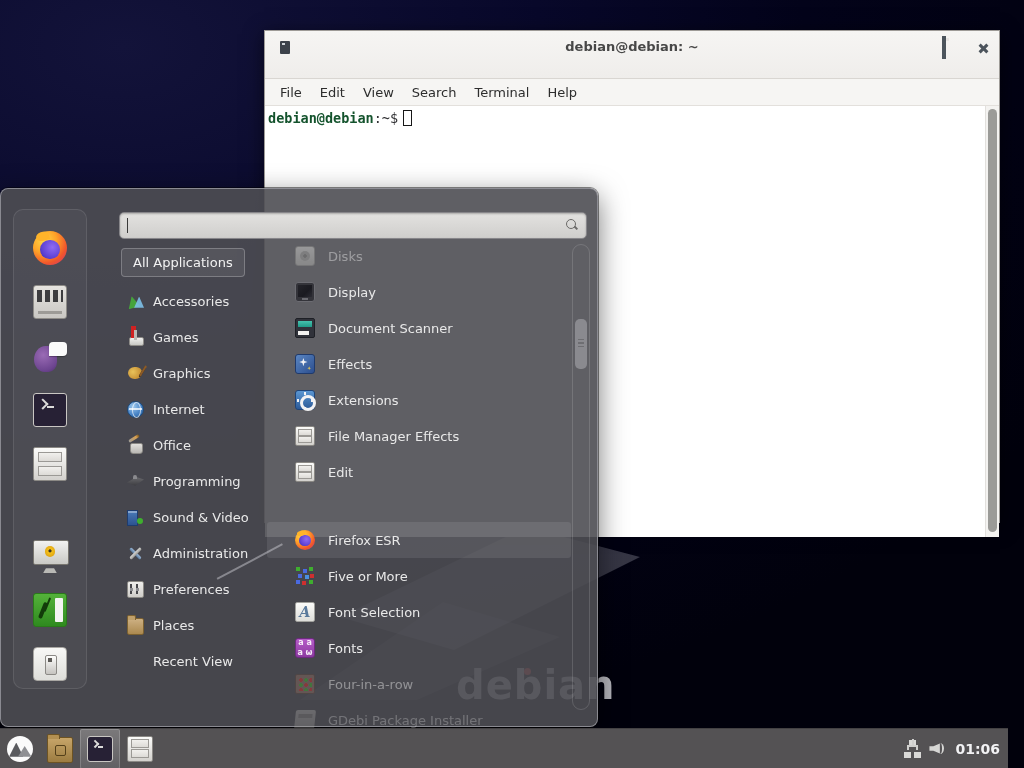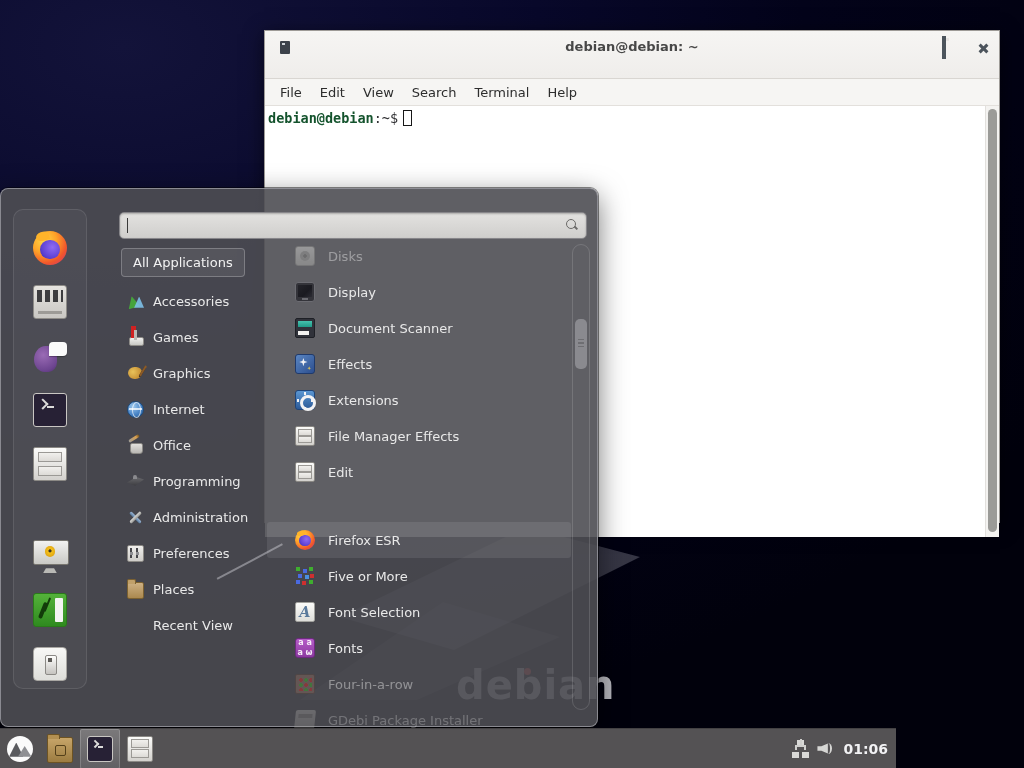--- a/index.html
+++ b/index.html
@@ -94,21 +94,21 @@
     border:1px solid rgba(255,255,255,0.14); border-radius:9px; }
   .menu-scroll-thumb { position:absolute; left:2px; width:12px; top:74px; height:50px;
     background:#8a8a8f; border-radius:5px; }
   .menu-scroll-thumb::before { content:""; position:absolute; left:3px; top:20px; width:6px; height:8px;
     background:repeating-linear-gradient(#6e6e72 0 1.5px, transparent 1.5px 3.5px); }
 
   .drag-line { position:absolute; left:216px; top:389px; width:74px; height:1.6px;
     background:rgba(215,215,222,0.45); transform:rotate(-28deg); transform-origin:left center; }
 
   
-  .taskbar { position:absolute; left:0; bottom:0; width:896px; height:40px; background:#545254;
+  .taskbar { position:absolute; left:0; bottom:0; width:1008px; height:40px; background:#545254;
     border-top:1px solid #434143; display:flex; align-items:center; }
   .tb-launchers { display:flex; align-items:center; height:100%; }
   .tb-btn { position:relative; width:40px; height:40px; display:flex; align-items:center; justify-content:center; cursor:pointer; }
   .tb-btn.active { background:linear-gradient(#7b797b,#616063); border-radius:2px; box-shadow:inset 0 0 0 1px rgba(255,255,255,0.18); }
   .tb-btn .ic { width:26px; height:26px; position:relative; }
   .tray { margin-left:auto; display:flex; align-items:center; gap:8px; padding-right:8px; }
   .tray .ic { width:18px; height:18px; position:relative; cursor:pointer; }
   .clock { font-size:14px; font-weight:bold; color:#f2f2f4; cursor:pointer; }
 
   
@@ -408,20 +408,24 @@
           </div>
           <div class="cat-row">
             <span class="ic office-icon"></span>
             <span class="cat-label">Office</span>
           </div>
           <div class="cat-row">
             <span class="ic programming-icon"></span>
             <span class="cat-label">Programming</span>
           </div>
           <div class="cat-row">
+            <span class="ic sound-video-icon"></span>
+            <span class="cat-label">Sound &amp; Video</span>
+          </div>
+          <div class="cat-row">
             <span class="ic administration-icon"></span>
             <span class="cat-label">Administration</span>
           </div>
           <div class="cat-row">
             <span class="ic preferences-icon"></span>
             <span class="cat-label">Preferences</span>
           </div>
           <div class="cat-row">
             <span class="ic places-icon"></span>
             <span class="cat-label">Places</span>

